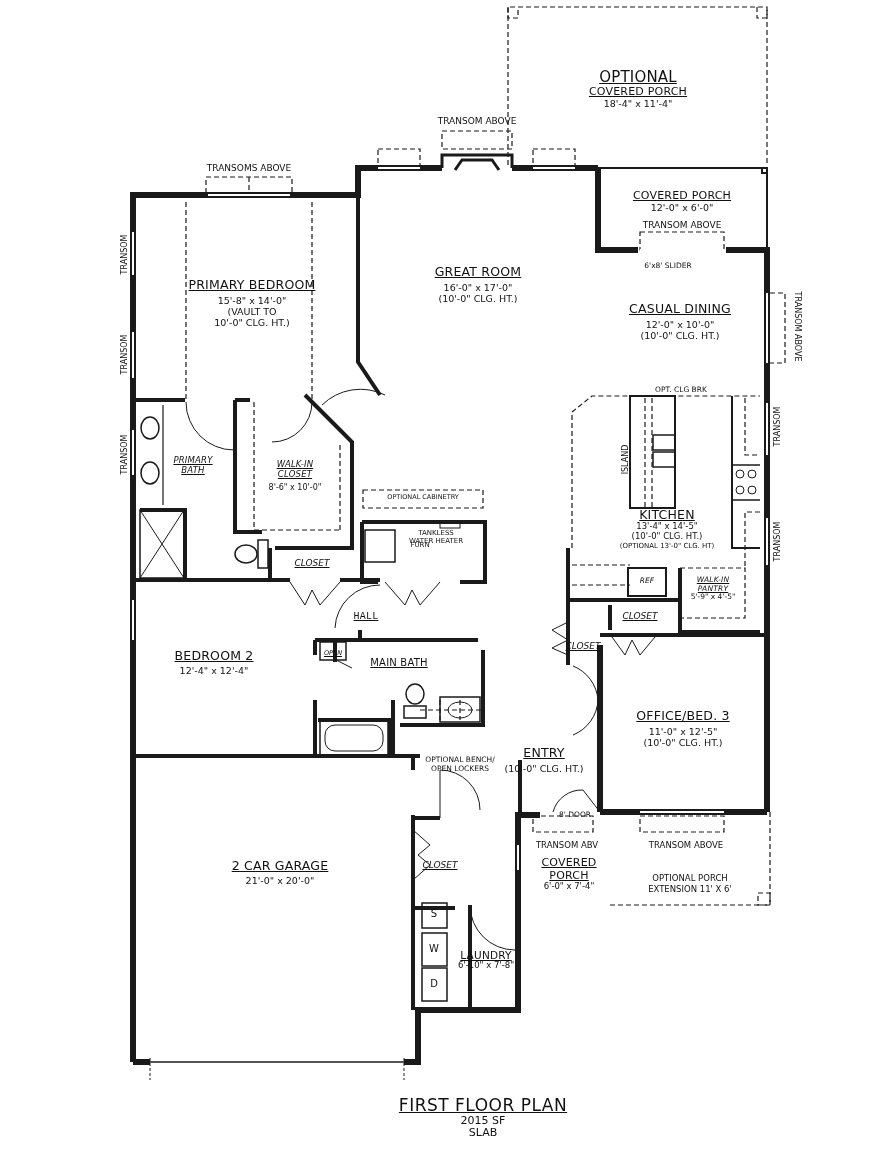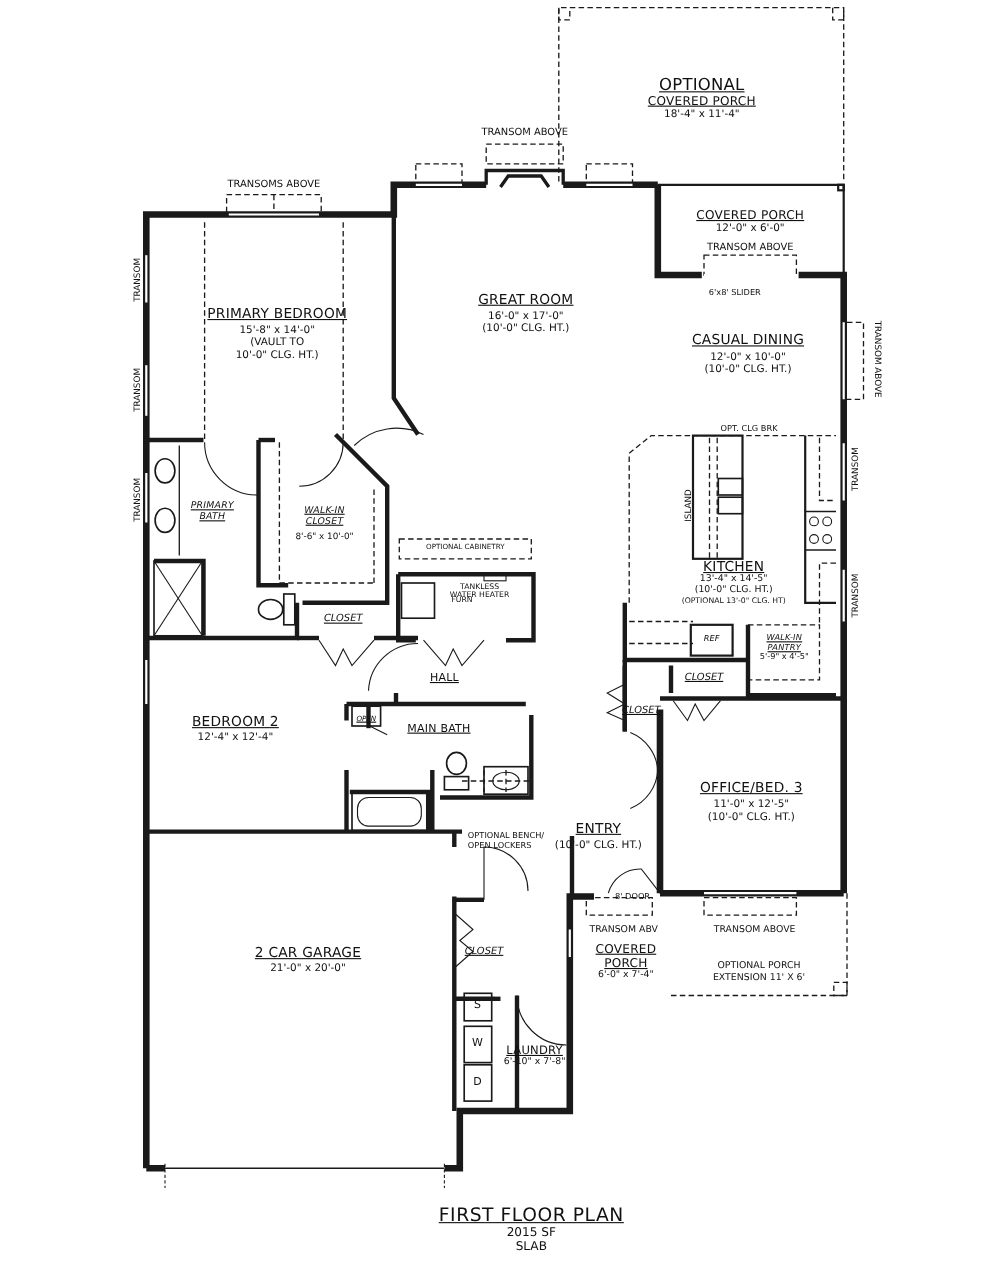--- a/index.html
+++ b/index.html
@@ -281,21 +281,21 @@
   <span class="n" style="margin-top:3px; font-size:8px">8'-6" x 10'-0"</span>
 </div>
 
 <div class="note" style="left:423px; top:493px; font-size:6.5px;">OPTIONAL CABINETRY</div>
 <div class="note" style="left:380px; top:541px; font-size:7px;margin-left:40px;">FURN</div>
 <div class="note" style="left:436px; top:530px; font-size:7px; text-align:center; line-height:1.1;">
   <span>TANKLESS</span><br>
   <span>WATER HEATER</span>
 </div>
 <div class="note small" style="left:312px; top:558px;">CLOSET</div>
-<div class="lbl" style="left:404px; top:611px;">
+<div class="lbl" style="left:366px; top:611px;font-family:Liberation Mono, monospace;">
   <span class="t" style="font-size:10px">HALL</span>
 </div>
 
 <div class="lbl" style="left:214px; top:649px;">
   <span class="t">BEDROOM 2</span>
   <span class="s" style="margin-top:3px">12'-4" x 12'-4"</span>
 </div>
 <div class="note small" style="left:333px; top:649px; font-size:6.5px;">OPEN</div>
 <div class="lbl" style="left:399px; top:657px;">
   <span class="t" style="font-size:10px">MAIN BATH</span>
@@ -307,21 +307,21 @@
 <div class="lbl" style="left:683px; top:709px;">
   <span class="t">OFFICE/BED. 3</span>
   <span class="s" style="margin-top:4px">11'-0" x 12'-5"</span>
   <span class="s">(10'-0" CLG. HT.)</span>
 </div>
 
 <div class="lbl" style="left:544px; top:746px;">
   <span class="t">ENTRY</span>
   <span class="s" style="margin-top:4px">(10'-0" CLG. HT.)</span>
 </div>
-<div class="note" style="left:460px; top:756px; font-size:7.5px; text-align:left; line-height:1.15;">
+<div class="note" style="left:460px; top:756px; font-size:7.5px; text-align:center; line-height:1.15;">
   <span>OPTIONAL BENCH/</span><br>
   <span>OPEN LOCKERS</span>
 </div>
 <div class="note" style="left:575px; top:810px; font-size:7.5px;">8' DOOR</div>
 <div class="note" style="left:567px; top:840px; font-size:8.5px;">TRANSOM ABV</div>
 <div class="note" style="left:686px; top:840px; font-size:8.5px;">TRANSOM ABOVE</div>
 
 <div class="lbl" style="left:280px; top:859px;">
   <span class="t">2 CAR GARAGE</span>
   <span class="s" style="margin-top:3px">21'-0" x 20'-0"</span>

